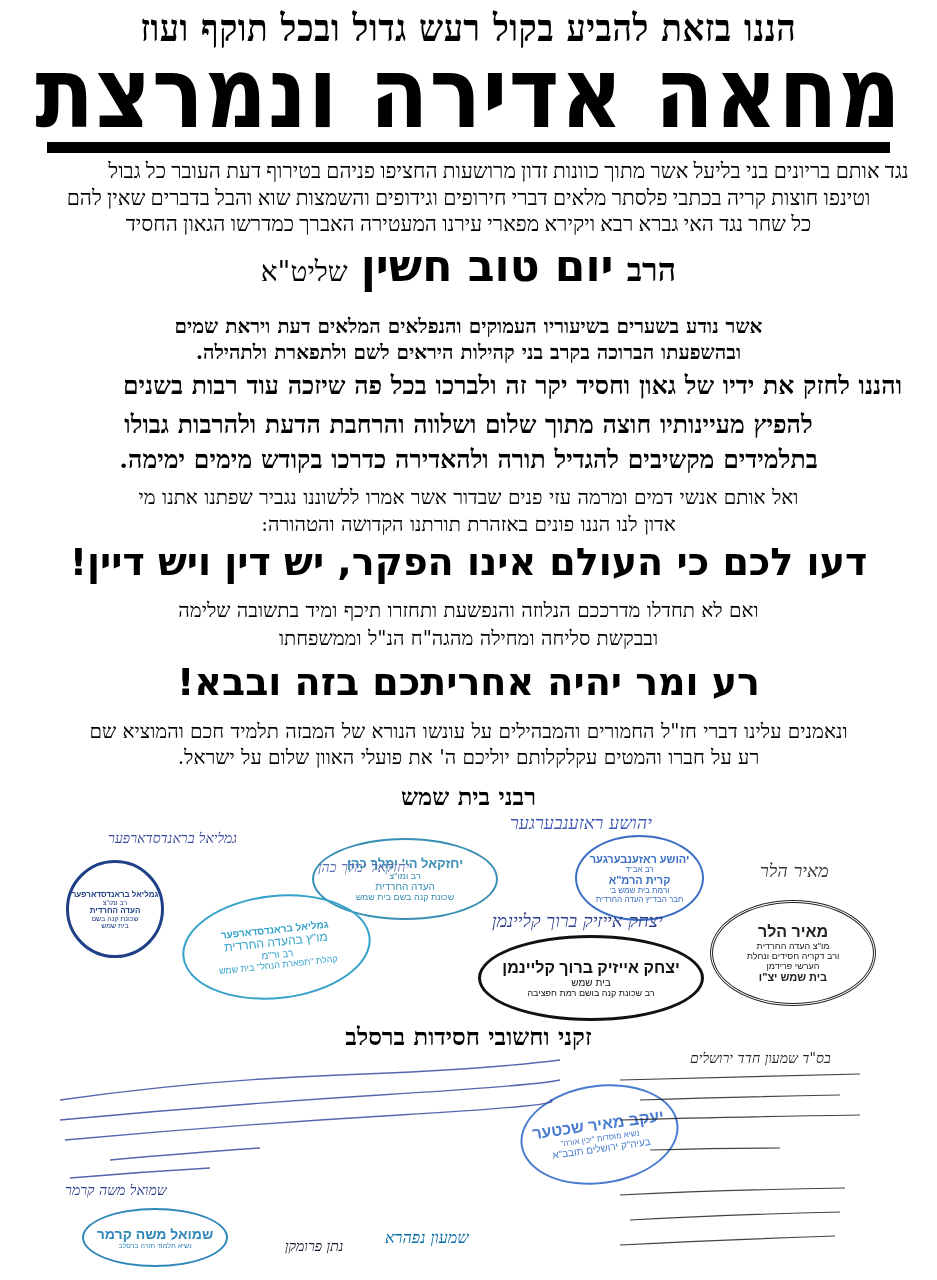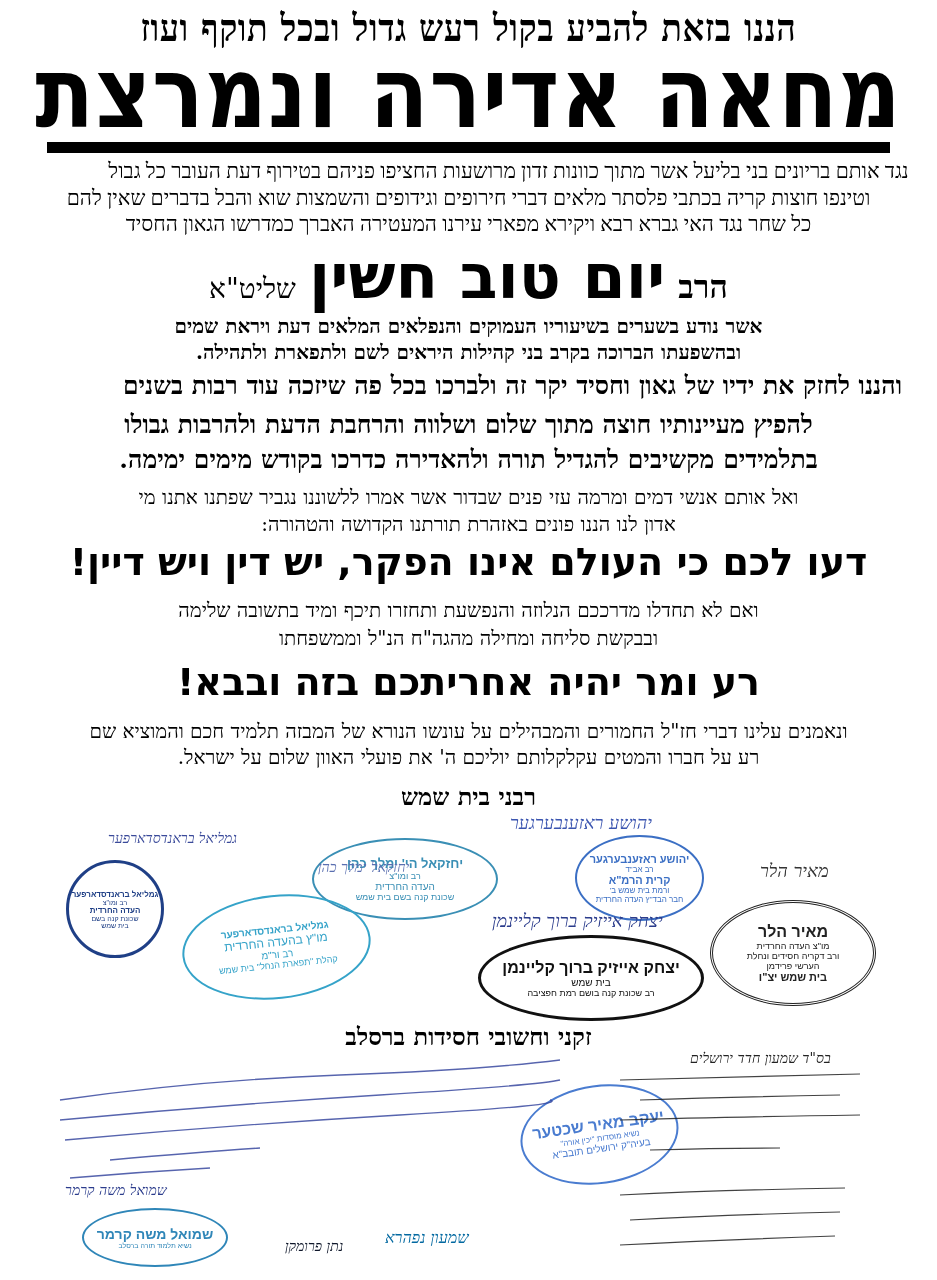--- a/index.html
+++ b/index.html
@@ -4,21 +4,21 @@
 <style>
   html, body { margin: 0; padding: 0; background: #ffffff; }
   body { width: 937px; height: 1280px; position: relative; overflow: hidden; color: #000; font-family: "DejaVu Serif", "Liberation Serif", serif; }
   .line { position: absolute; left: 0; width: 937px; white-space: nowrap; direction: rtl; text-align: center; }
   .headline-top { top: 8px; font-size: 34px; font-weight: bold; letter-spacing: 0.5px; transform: scaleY(1.1); }
   .headline-main { top: 42px; font-size: 86px; font-weight: 900; line-height: 100px; letter-spacing: 1px; transform: scaleY(1.15); font-family: "DejaVu Sans", "Liberation Sans", sans-serif; }
   .title-rule { position: absolute; left: 47px; top: 142px; width: 843px; height: 11px; background: #000; }
   .para1 { font-size: 21px; line-height: 26px; font-family: "Liberation Serif", serif; }
   .name-line { top: 240px; }
   .name-line .pre { font-size: 32px; font-weight: bold; vertical-align: baseline; }
-  .name-line .big { font-size: 62px; font-weight: 900; vertical-align: baseline; margin: 0 8px; font-family: "DejaVu Sans", sans-serif; }
+  .name-line .big { font-size: 44px; font-weight: 900; vertical-align: baseline; margin: 0 8px; font-family: "DejaVu Sans", sans-serif; }
   .name-line .post { font-size: 28px; vertical-align: baseline; }
   .para2 { font-size: 20px; line-height: 28px; font-weight: bold; }
   .para3 { font-size: 25px; line-height: 35px; font-weight: 900; font-family: "DejaVu Serif", serif; }
   .para4 { font-size: 20px; line-height: 27px; }
   .slogan { font-size: 38px; font-weight: 900; font-family: "DejaVu Sans", sans-serif; }
   .section-title { font-size: 24px; font-weight: 900; }
   .signatures { position: absolute; left: 0; top: 0; width: 937px; height: 1280px; pointer-events: none; }
   .stamp { position: absolute; border-radius: 50%; display: flex; flex-direction: column; align-items: center; justify-content: center; direction: rtl; text-align: center; font-family: "Liberation Sans", sans-serif; }
   .stamp .s-name { font-weight: bold; }
   .hand { position: absolute; direction: rtl; font-family: "DejaVu Serif", serif; font-style: italic; white-space: nowrap; }

